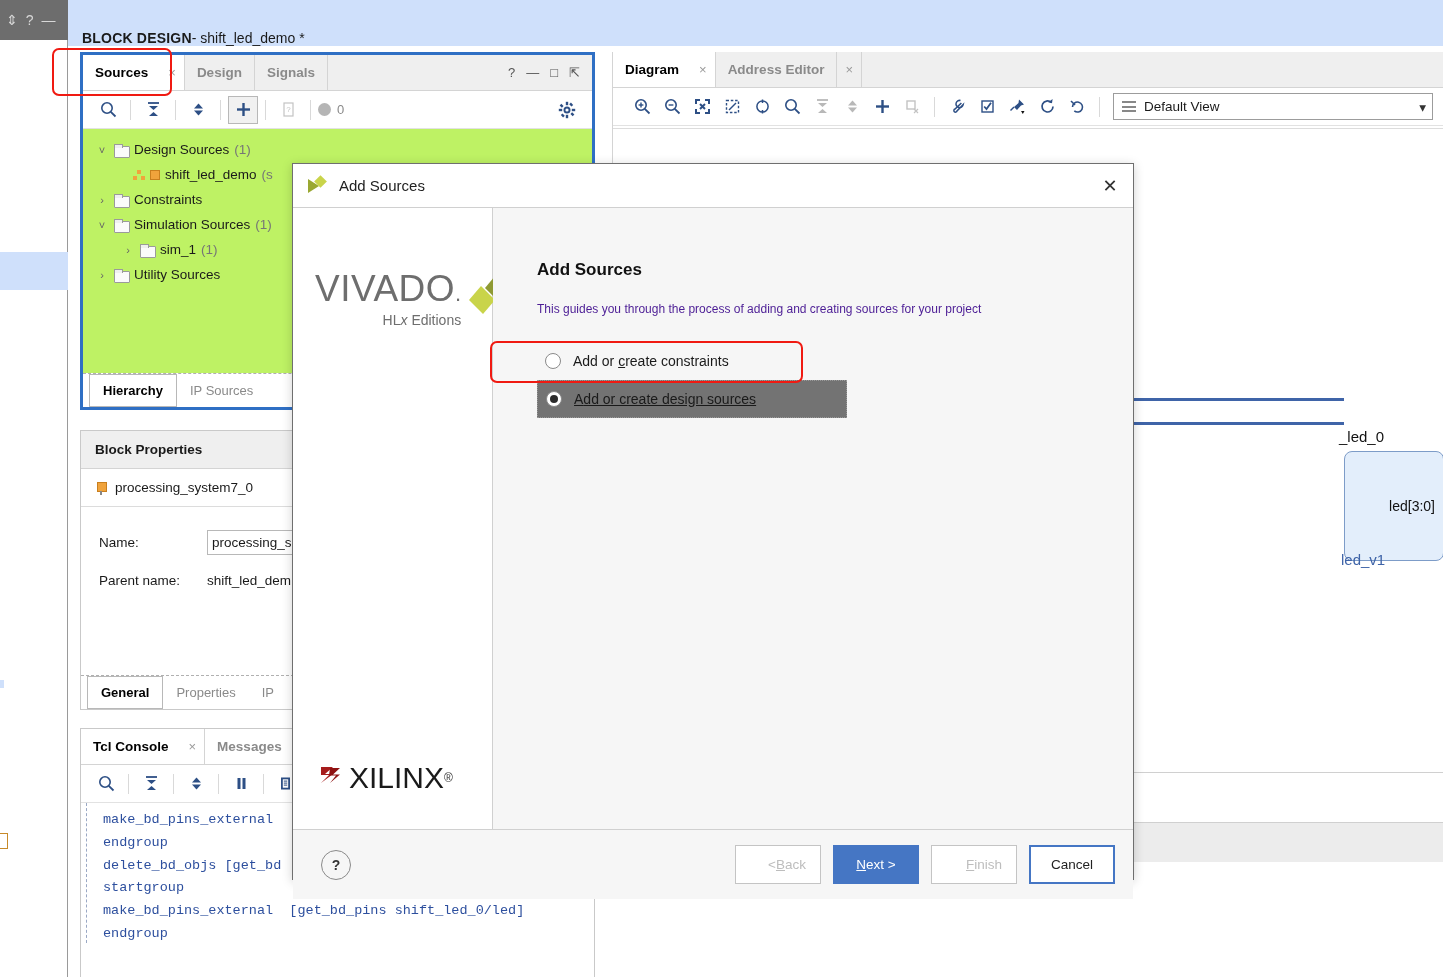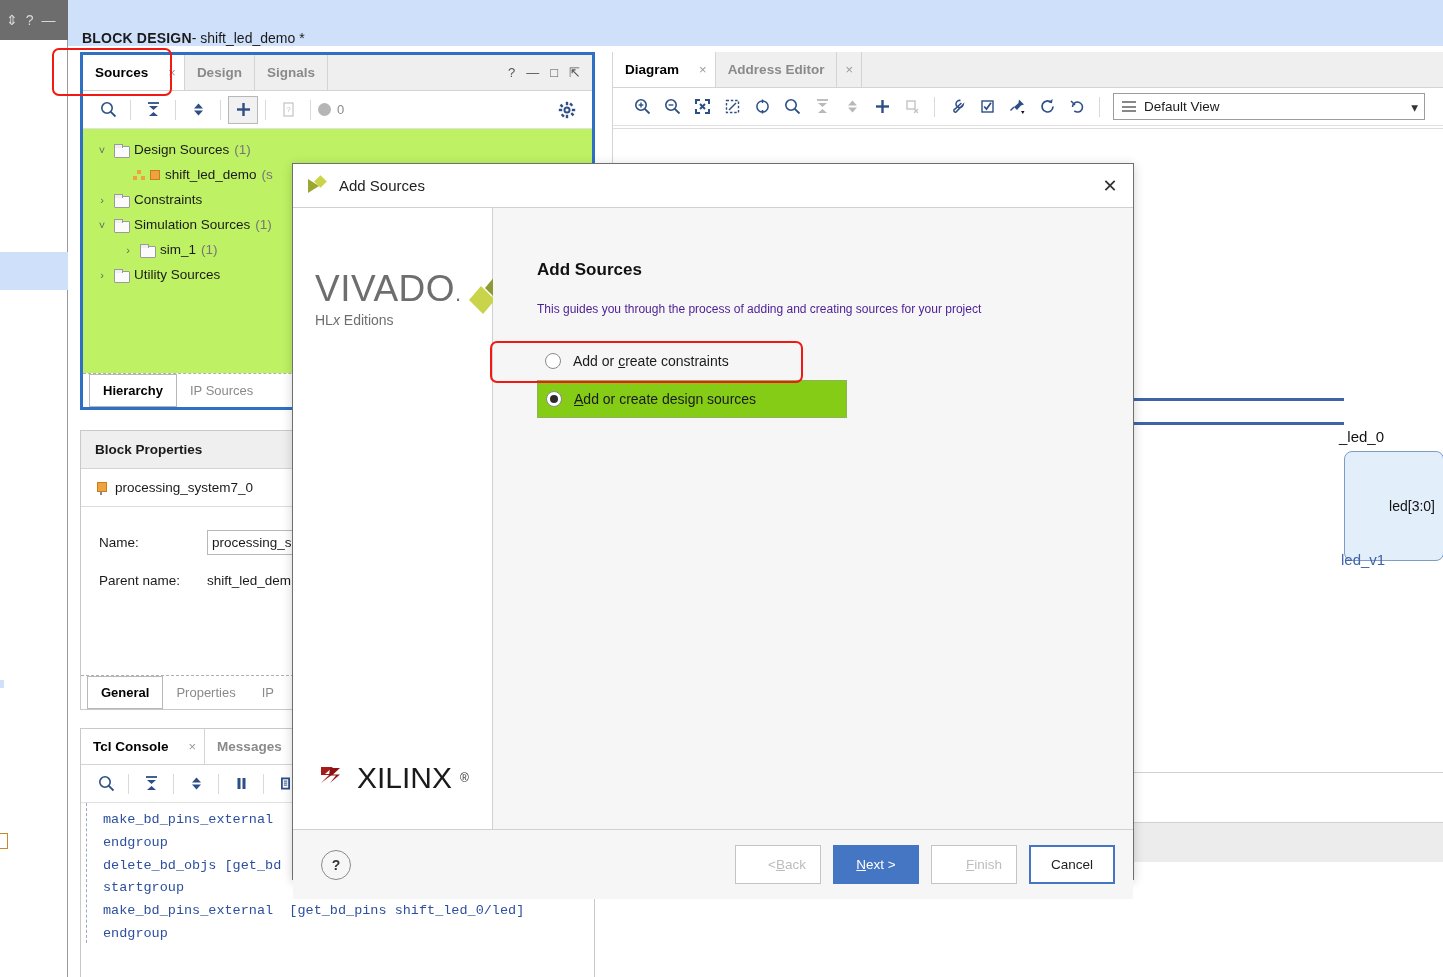--- a/index.html
+++ b/index.html
@@ -180,21 +180,21 @@
     left: 612px; top: 52px; width: 831px; height: 720px;
     background: #fff; border-left: 1px solid #d4d4d4;
   }
   .diagram-canvas {
     position: absolute; left:0; top: 76px; right: 0; bottom: 0;
     background: #fff; border-top: 1px solid #dcdcdc;
   }
   .view-select {
     display:flex; align-items:center; gap:8px; height: 27px;
     border: 1px solid #9c9c9c; background:#fff; padding: 0 6px 0 8px;
-    flex: 1; margin-left: 6px; margin-right: 8px; font-size: 13.5px;
+    flex: 1; margin-left: 6px; margin-right: 0; font-size: 13.5px;
     cursor: pointer;
   }
   .view-select .lines { display:inline-block; width:14px; }
   .view-select .lines i { display:block; height:2px; background:#888; margin:2.5px 0; }
   .view-select .cv { margin-left:auto; color:#333; }
 
   
   .wire { position: absolute; height: 3px; background: #3f64a8; }
   .port-label { position:absolute; font-size: 15px; color:#111; white-space: nowrap; }
   .ip-block {
@@ -248,26 +248,26 @@
     width: 200px; background:#fff; border-right: 1px solid #d0d0d0;
     position: relative;
   }
   .vivado-logo {
     position:absolute; left: 22px; top: 60px;
   }
   .vivado-word {
     font-family: "Liberation Sans", sans-serif;
     font-size: 37px; color: #6e6e6e; letter-spacing: .5px; font-weight: 300;
   }
-  .vivado-hlx { font-size: 14px; color:#6e6e6e; text-align:left; margin-top:2px; }
+  .vivado-hlx { font-size: 14px; color:#6e6e6e; text-align:right; margin-top:2px; }
   .vivado-hlx em { font-style: italic; }
   .big-chev { position:absolute; left: 140px; top: 6px; }
   .xilinx-logo {
     position:absolute; left: 22px; bottom: 34px; display:flex;
-    align-items:center; gap: 8px;
+    align-items:center; 
   }
   .xilinx-word { font-size: 30px; letter-spacing: 0px; color:#1a1a1a; }
   .dlg-right { flex:1; background: #f6f6f6; padding: 52px 0 0 44px; position: relative;}
   .dlg-h1 { font-size: 17px; font-weight: bold; color:#111; }
   .dlg-desc { font-size: 12px; color:#4c1d95; margin-top: 22px; }
   .radio-group { margin-top: 26px; }
   .radio-row {
     display:flex; align-items:center; gap:12px; height: 38px;
     padding-left: 8px; font-size: 14px; cursor: pointer; position: relative;
     width: 310px;
@@ -275,21 +275,21 @@
   .radio {
     width: 16px; height: 16px; border-radius: 50%;
     border: 1.5px solid #8a8a8a; background:#fff; position: relative;
     flex: none;
   }
   .radio.checked::after {
     content:""; position:absolute; left:3px; top:3px; width:8px; height:8px;
     border-radius:50%; background:#2b2b2b;
   }
   .radio-row.selected {
-    border: 1px dotted #999; background: #84cc16;
+    border: 1px dotted #999; background: #737373; text-decoration: underline;
   }
   .dlg-footer {
     height: 70px; border-top: 1px solid #d0d0d0; background:#f6f6f6;
     display:flex; align-items:center; padding: 0 18px 0 28px; gap: 0;
   }
   .help-circle {
     width: 30px; height: 30px; border-radius: 50%; border: 1px solid #8a8a8a;
     display:flex; align-items:center; justify-content:center;
     font-weight:bold; font-size: 14px; color:#333; cursor:pointer;
   }

